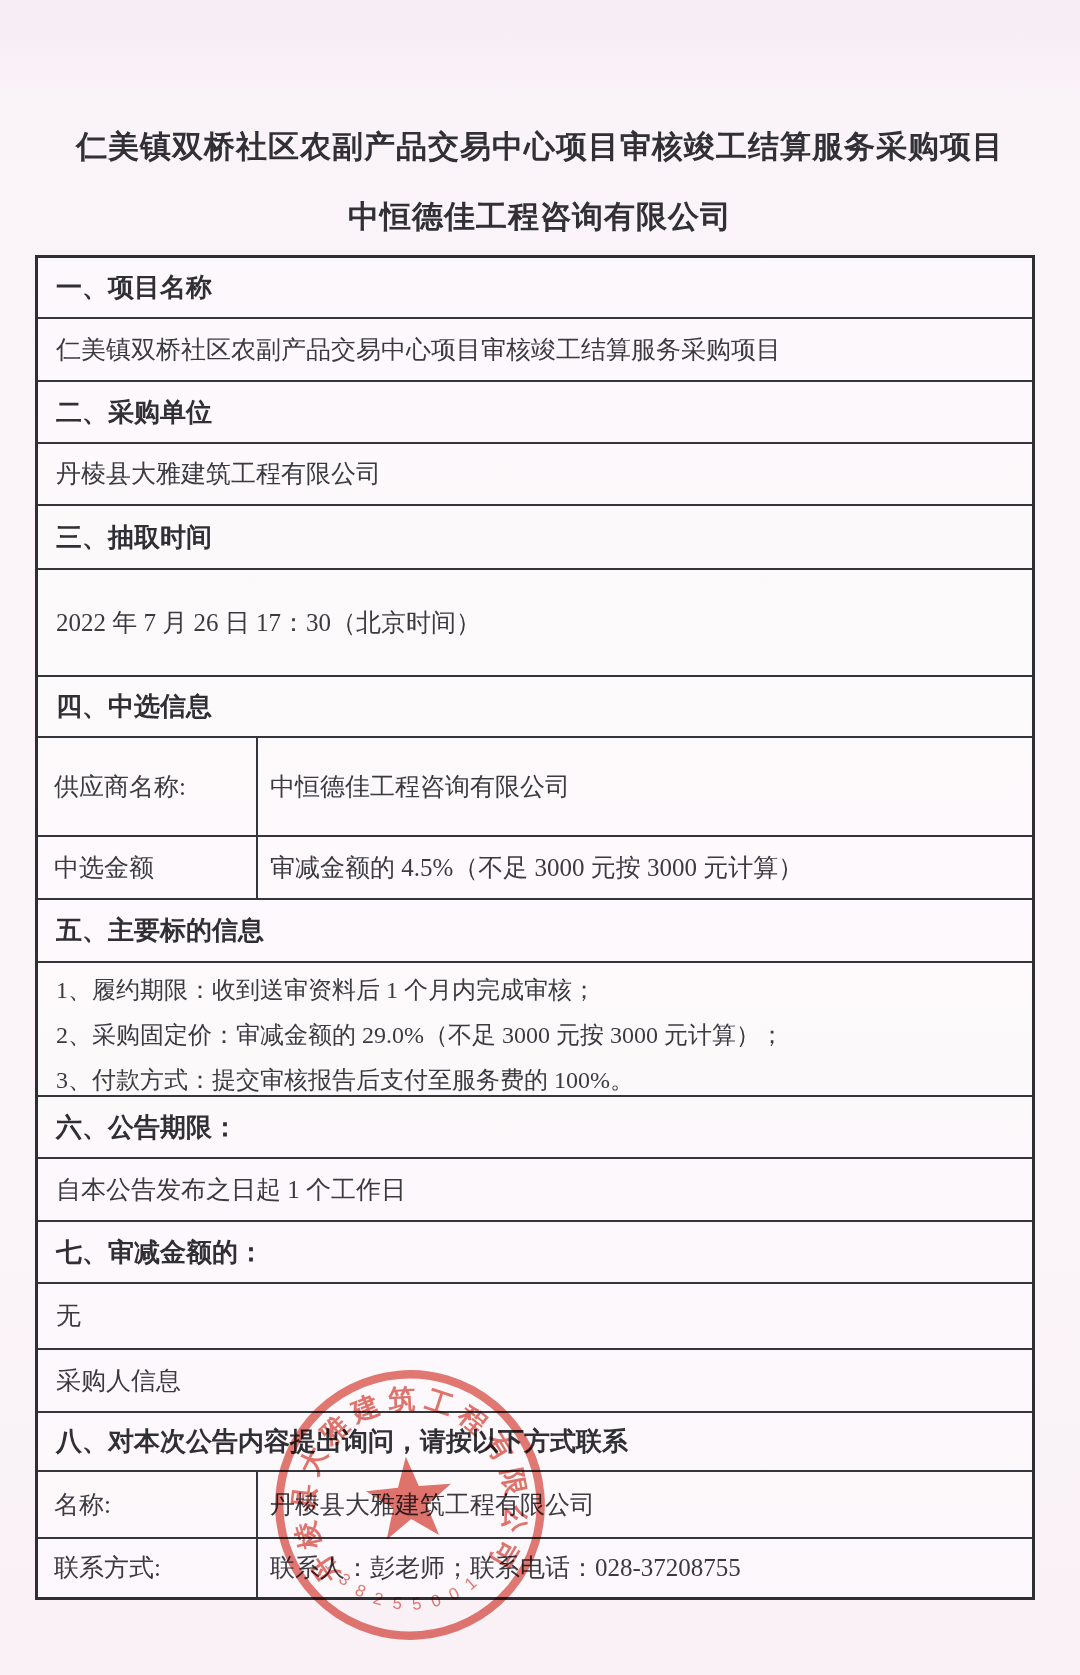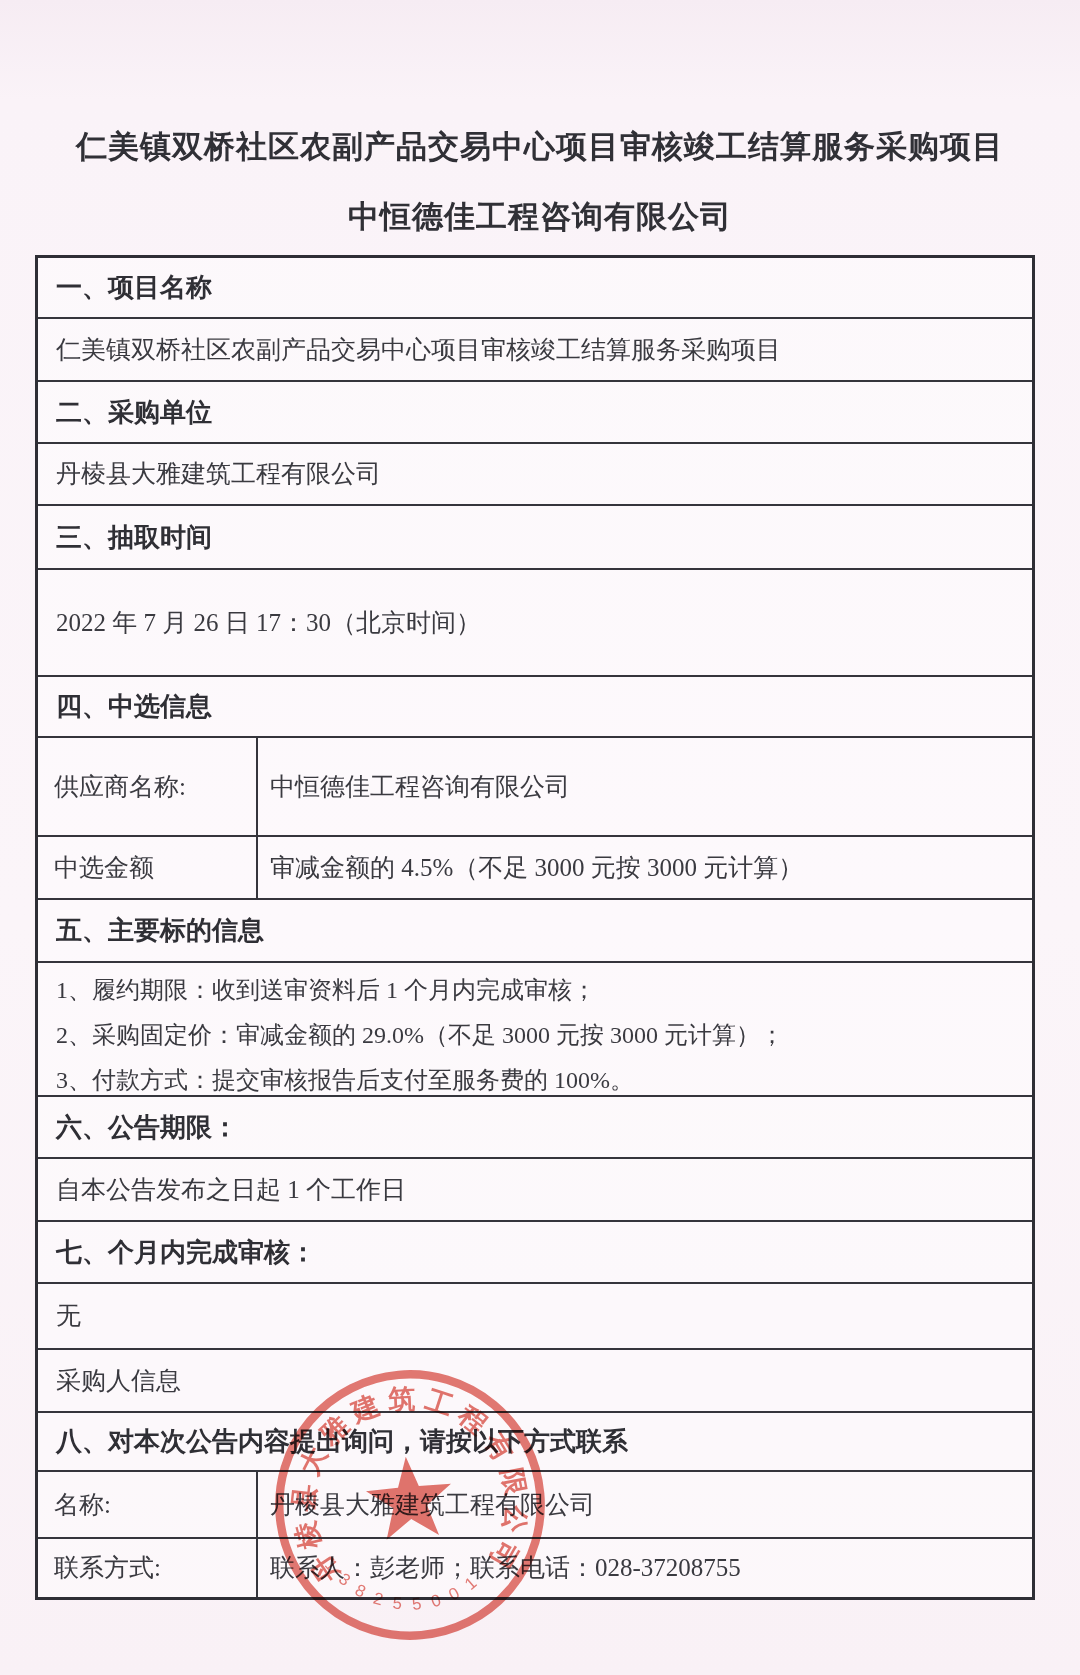--- a/index.html
+++ b/index.html
@@ -101,21 +101,21 @@
       <div class="item">2、采购固定价：审减金额的 29.0%（不足 3000 元按 3000 元计算）；</div>
       <div class="item">3、付款方式：提交审核报告后支付至服务费的 100%。</div>
     </div>
     <div class="row hd h62">
       <span>六、公告期限：</span>
     </div>
     <div class="row h63">
       <span>自本公告发布之日起 1 个工作日</span>
     </div>
     <div class="row hd h62">
-      <span>七、个月内完成审核：</span>
+      <span>七、审减金额的：</span>
     </div>
     <div class="row h66">
       <span>无</span>
     </div>
     <div class="row h63">
       <span>采购人信息</span>
     </div>
     <div class="row hd h59">
       <span>八、对本次公告内容提出询问，请按以下方式联系</span>
     </div>

